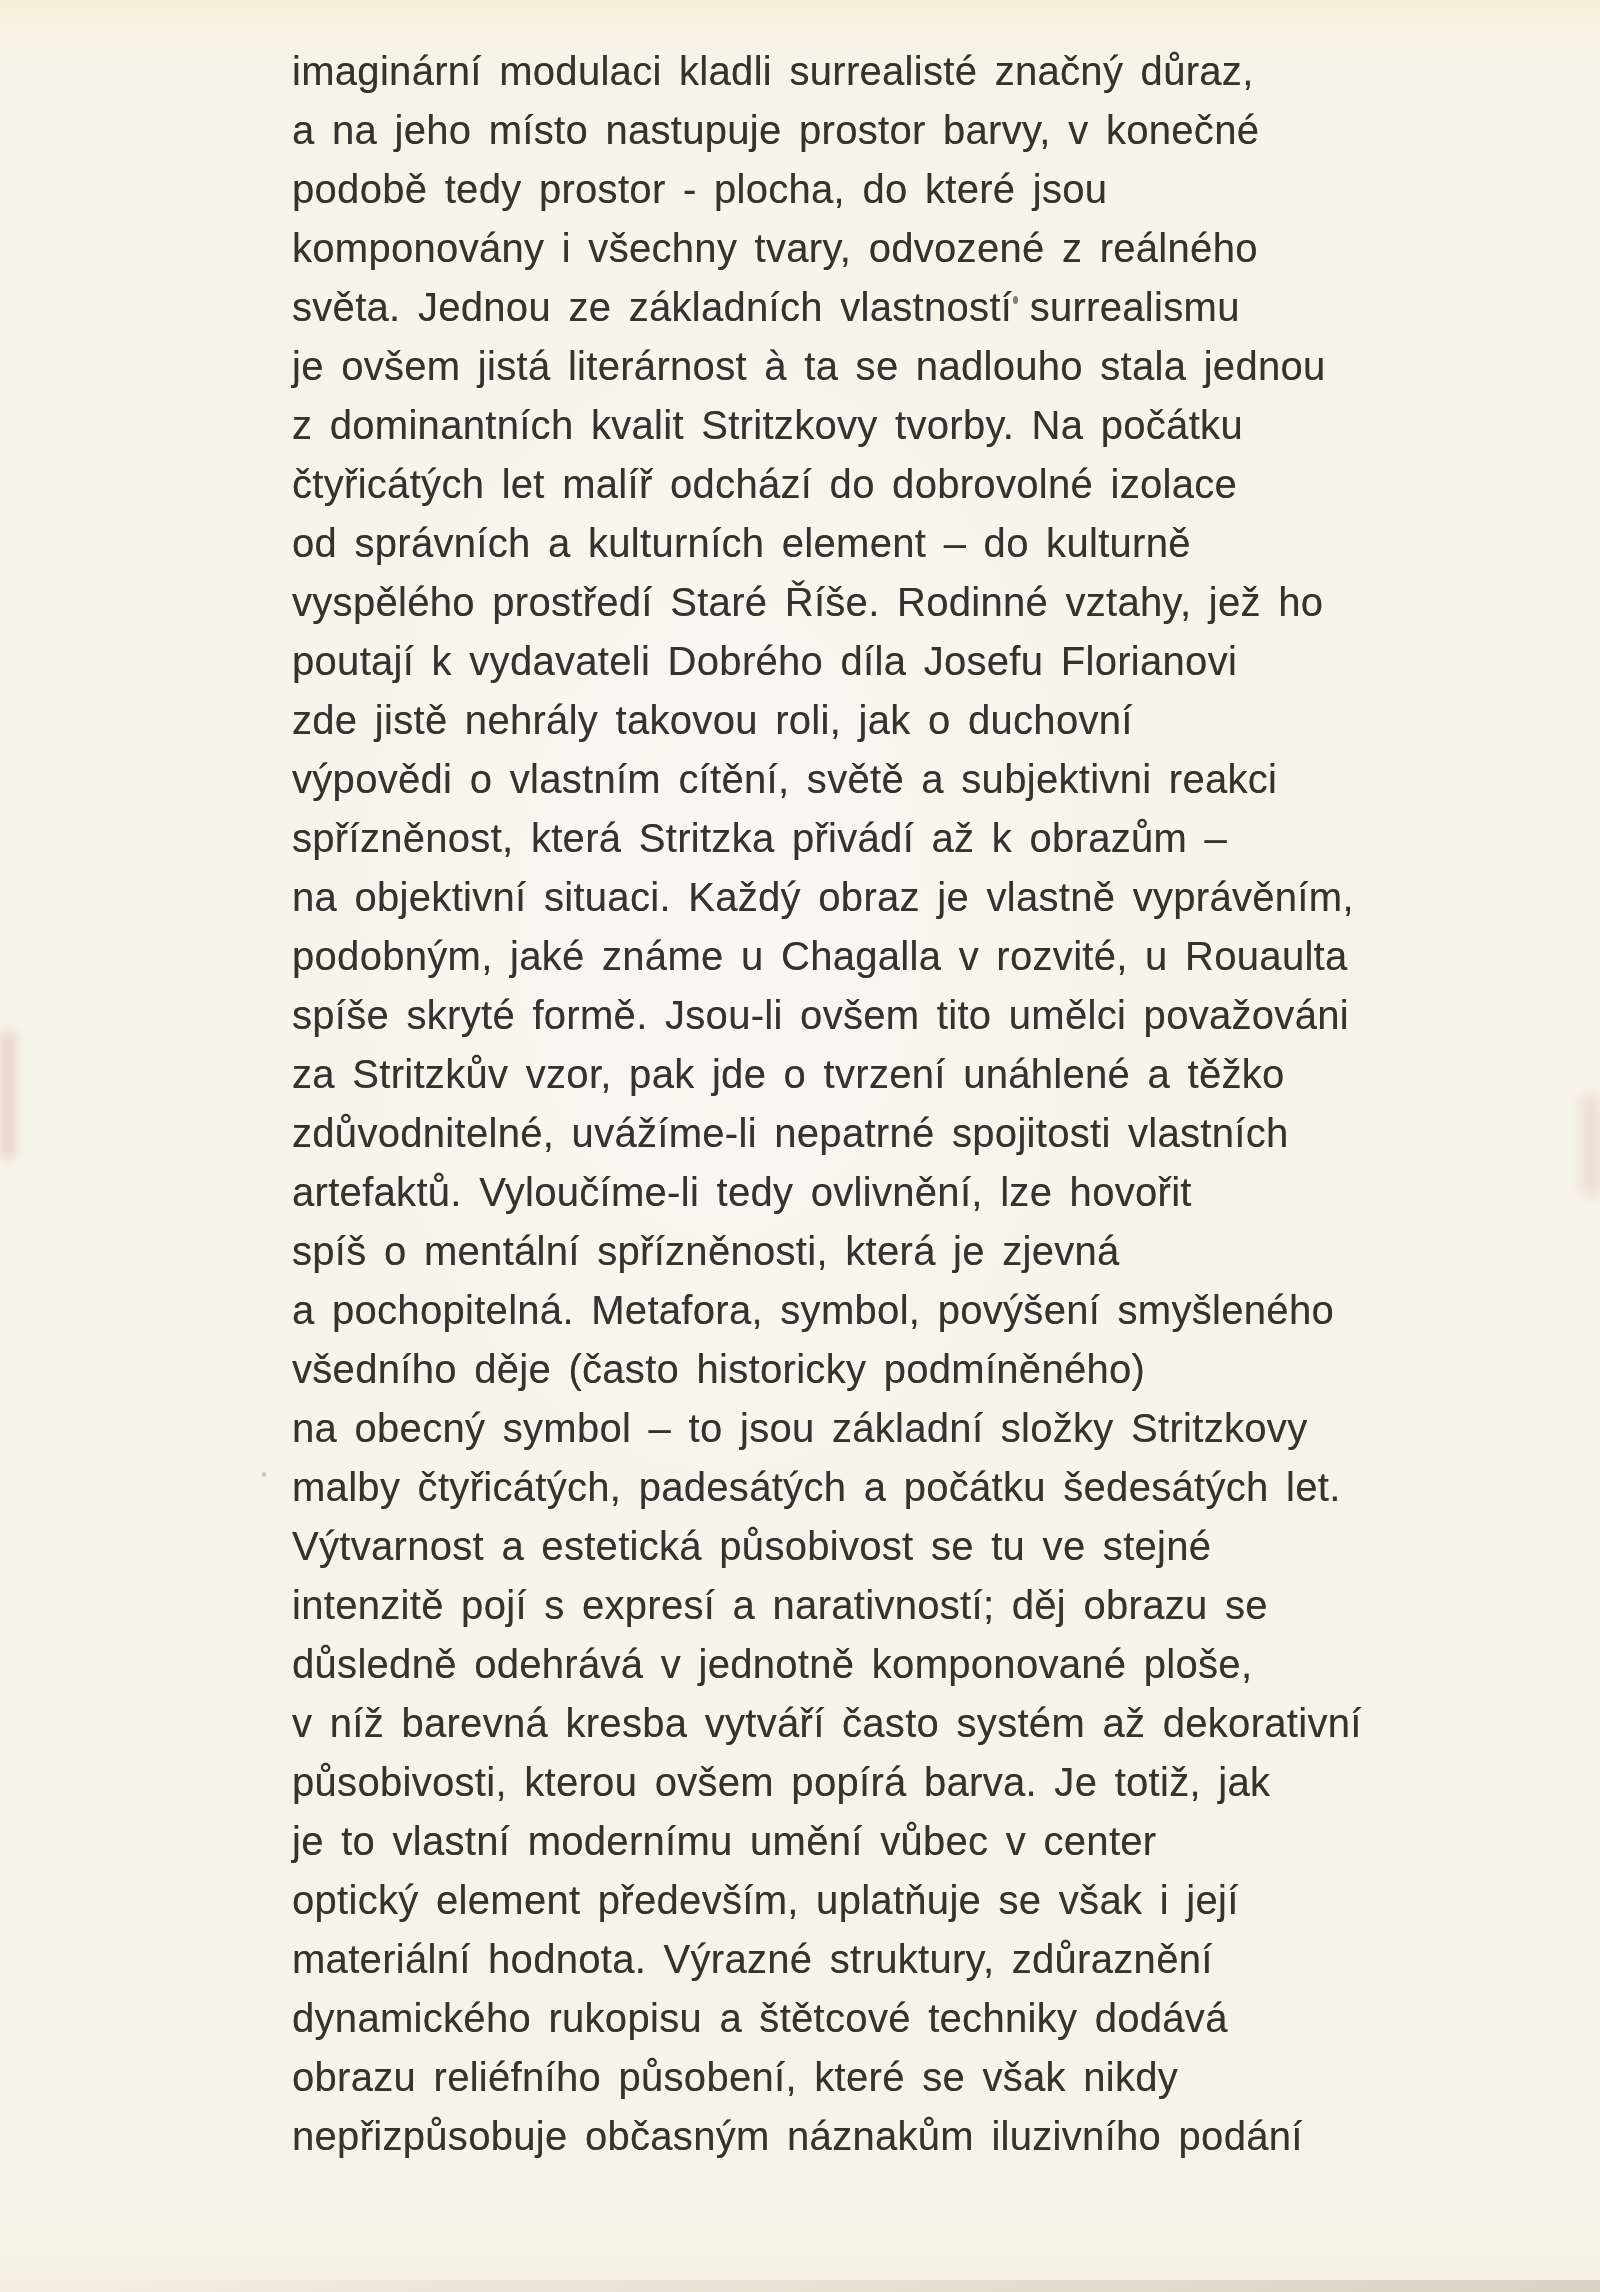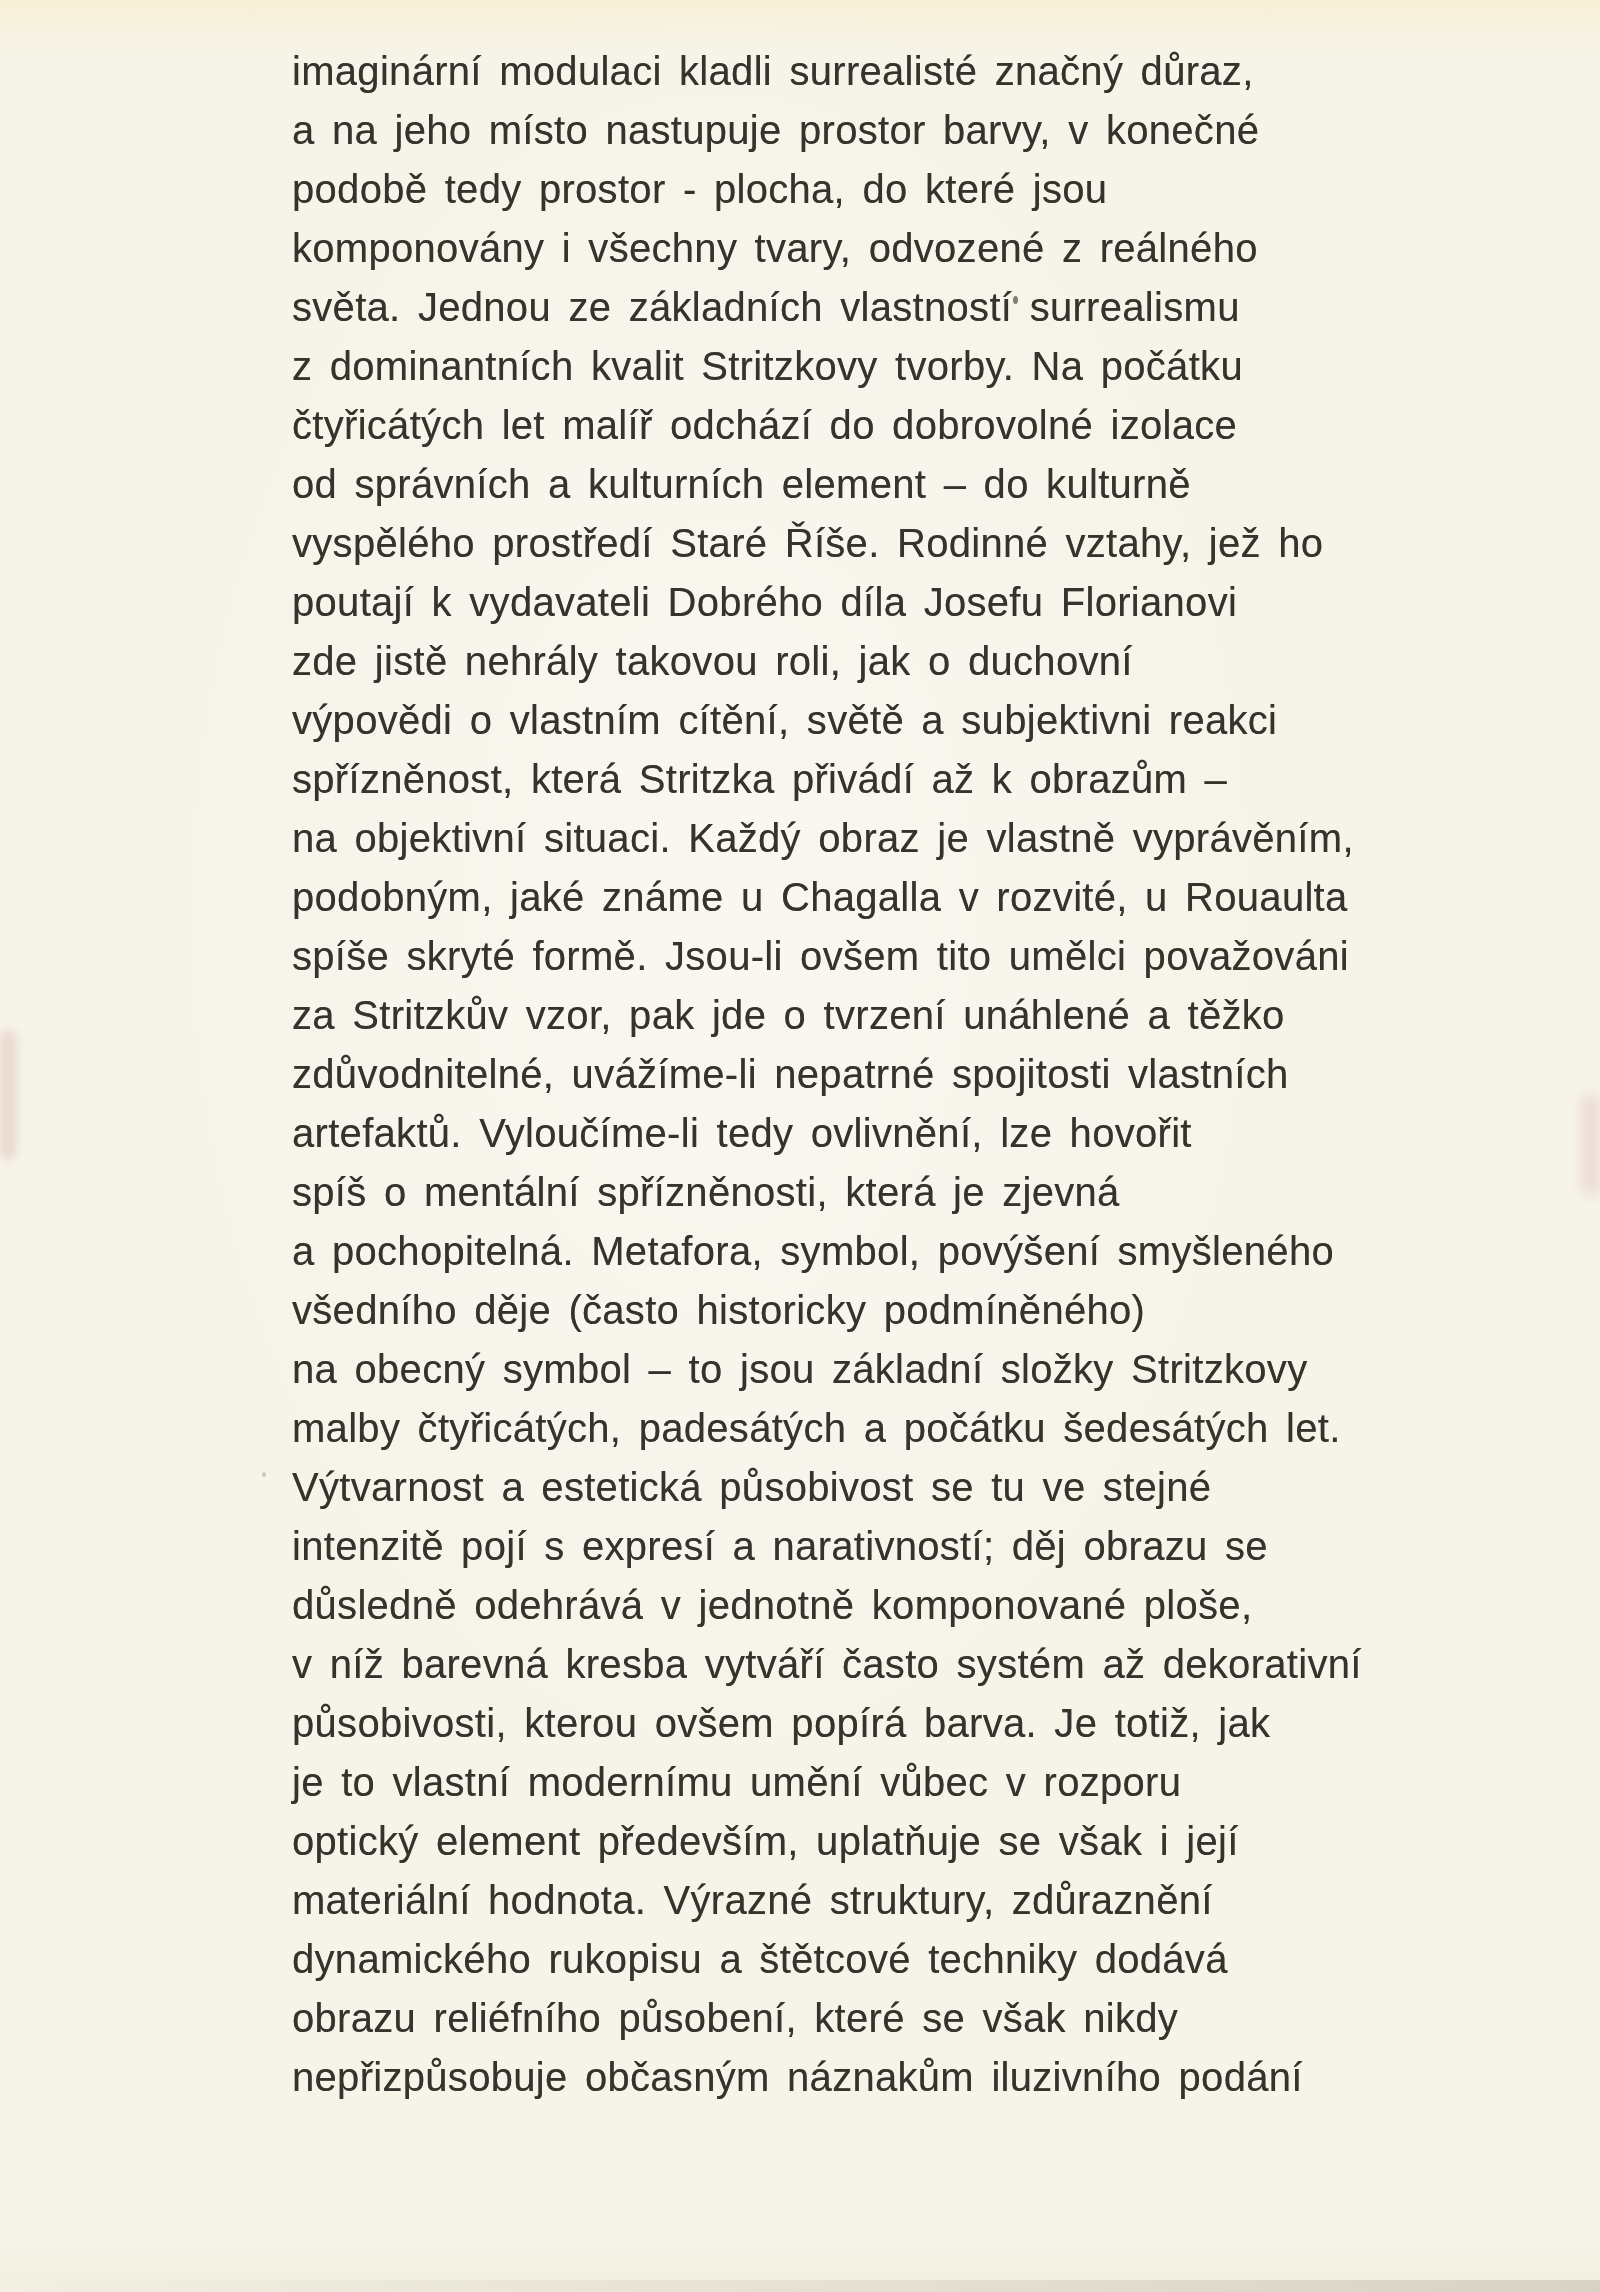--- a/index.html
+++ b/index.html
@@ -72,20 +72,21 @@
 <div class="page">
 
   <div class="artifact top-tint"></div>
 
   <div class="text-block">
     <div class="line">imaginární modulaci kladli surrealisté značný důraz,</div>
     <div class="line">a na jeho místo nastupuje prostor barvy, v konečné</div>
     <div class="line">podobě tedy prostor - plocha, do které jsou</div>
     <div class="line">komponovány i všechny tvary, odvozené z reálného</div>
     <div class="line">světa. Jednou ze základních vlastností surrealismu</div>
+    <div class="line">je ovšem jistá literárnost à ta se nadlouho stala jednou</div>
     <div class="line">z dominantních kvalit Stritzkovy tvorby. Na počátku</div>
     <div class="line">čtyřicátých let malíř odchází do dobrovolné izolace</div>
     <div class="line">od správních a kulturních element – do kulturně</div>
     <div class="line">vyspělého prostředí Staré Říše. Rodinné vztahy, jež ho</div>
     <div class="line">poutají k vydavateli Dobrého díla Josefu Florianovi</div>
     <div class="line">zde jistě nehrály takovou roli, jak o duchovní</div>
     <div class="line">výpovědi o vlastním cítění, světě a subjektivni reakci</div>
     <div class="line">spřízněnost, která Stritzka přivádí až k obrazům –</div>
     <div class="line">na objektivní situaci. Každý obraz je vlastně vyprávěním,</div>
     <div class="line">podobným, jaké známe u Chagalla v rozvité, u Rouaulta</div>
@@ -96,21 +97,21 @@
     <div class="line">spíš o mentální spřízněnosti, která je zjevná</div>
     <div class="line">a pochopitelná. Metafora, symbol, povýšení smyšleného</div>
     <div class="line">všedního děje (často historicky podmíněného)</div>
     <div class="line">na obecný symbol – to jsou základní složky Stritzkovy</div>
     <div class="line">malby čtyřicátých, padesátých a počátku šedesátých let.</div>
     <div class="line">Výtvarnost a estetická působivost se tu ve stejné</div>
     <div class="line">intenzitě pojí s expresí a narativností; děj obrazu se</div>
     <div class="line">důsledně odehrává v jednotně komponované ploše,</div>
     <div class="line">v níž barevná kresba vytváří často systém až dekorativní</div>
     <div class="line">působivosti, kterou ovšem popírá barva. Je totiž, jak</div>
-    <div class="line">je to vlastní modernímu umění vůbec v rozporu</div>
+    <div class="line">je to vlastní modernímu umění vůbec v center</div>
     <div class="line">optický element především, uplatňuje se však i její</div>
     <div class="line">materiální hodnota. Výrazné struktury, zdůraznění</div>
     <div class="line">dynamického rukopisu a štětcové techniky dodává</div>
     <div class="line">obrazu reliéfního působení, které se však nikdy</div>
     <div class="line">nepřizpůsobuje občasným náznakům iluzivního podání</div>
   </div>
 
   <div class="artifact left-smudge"></div>
   <div class="artifact right-smudge"></div>
   <div class="artifact bottom-shadow"></div>

